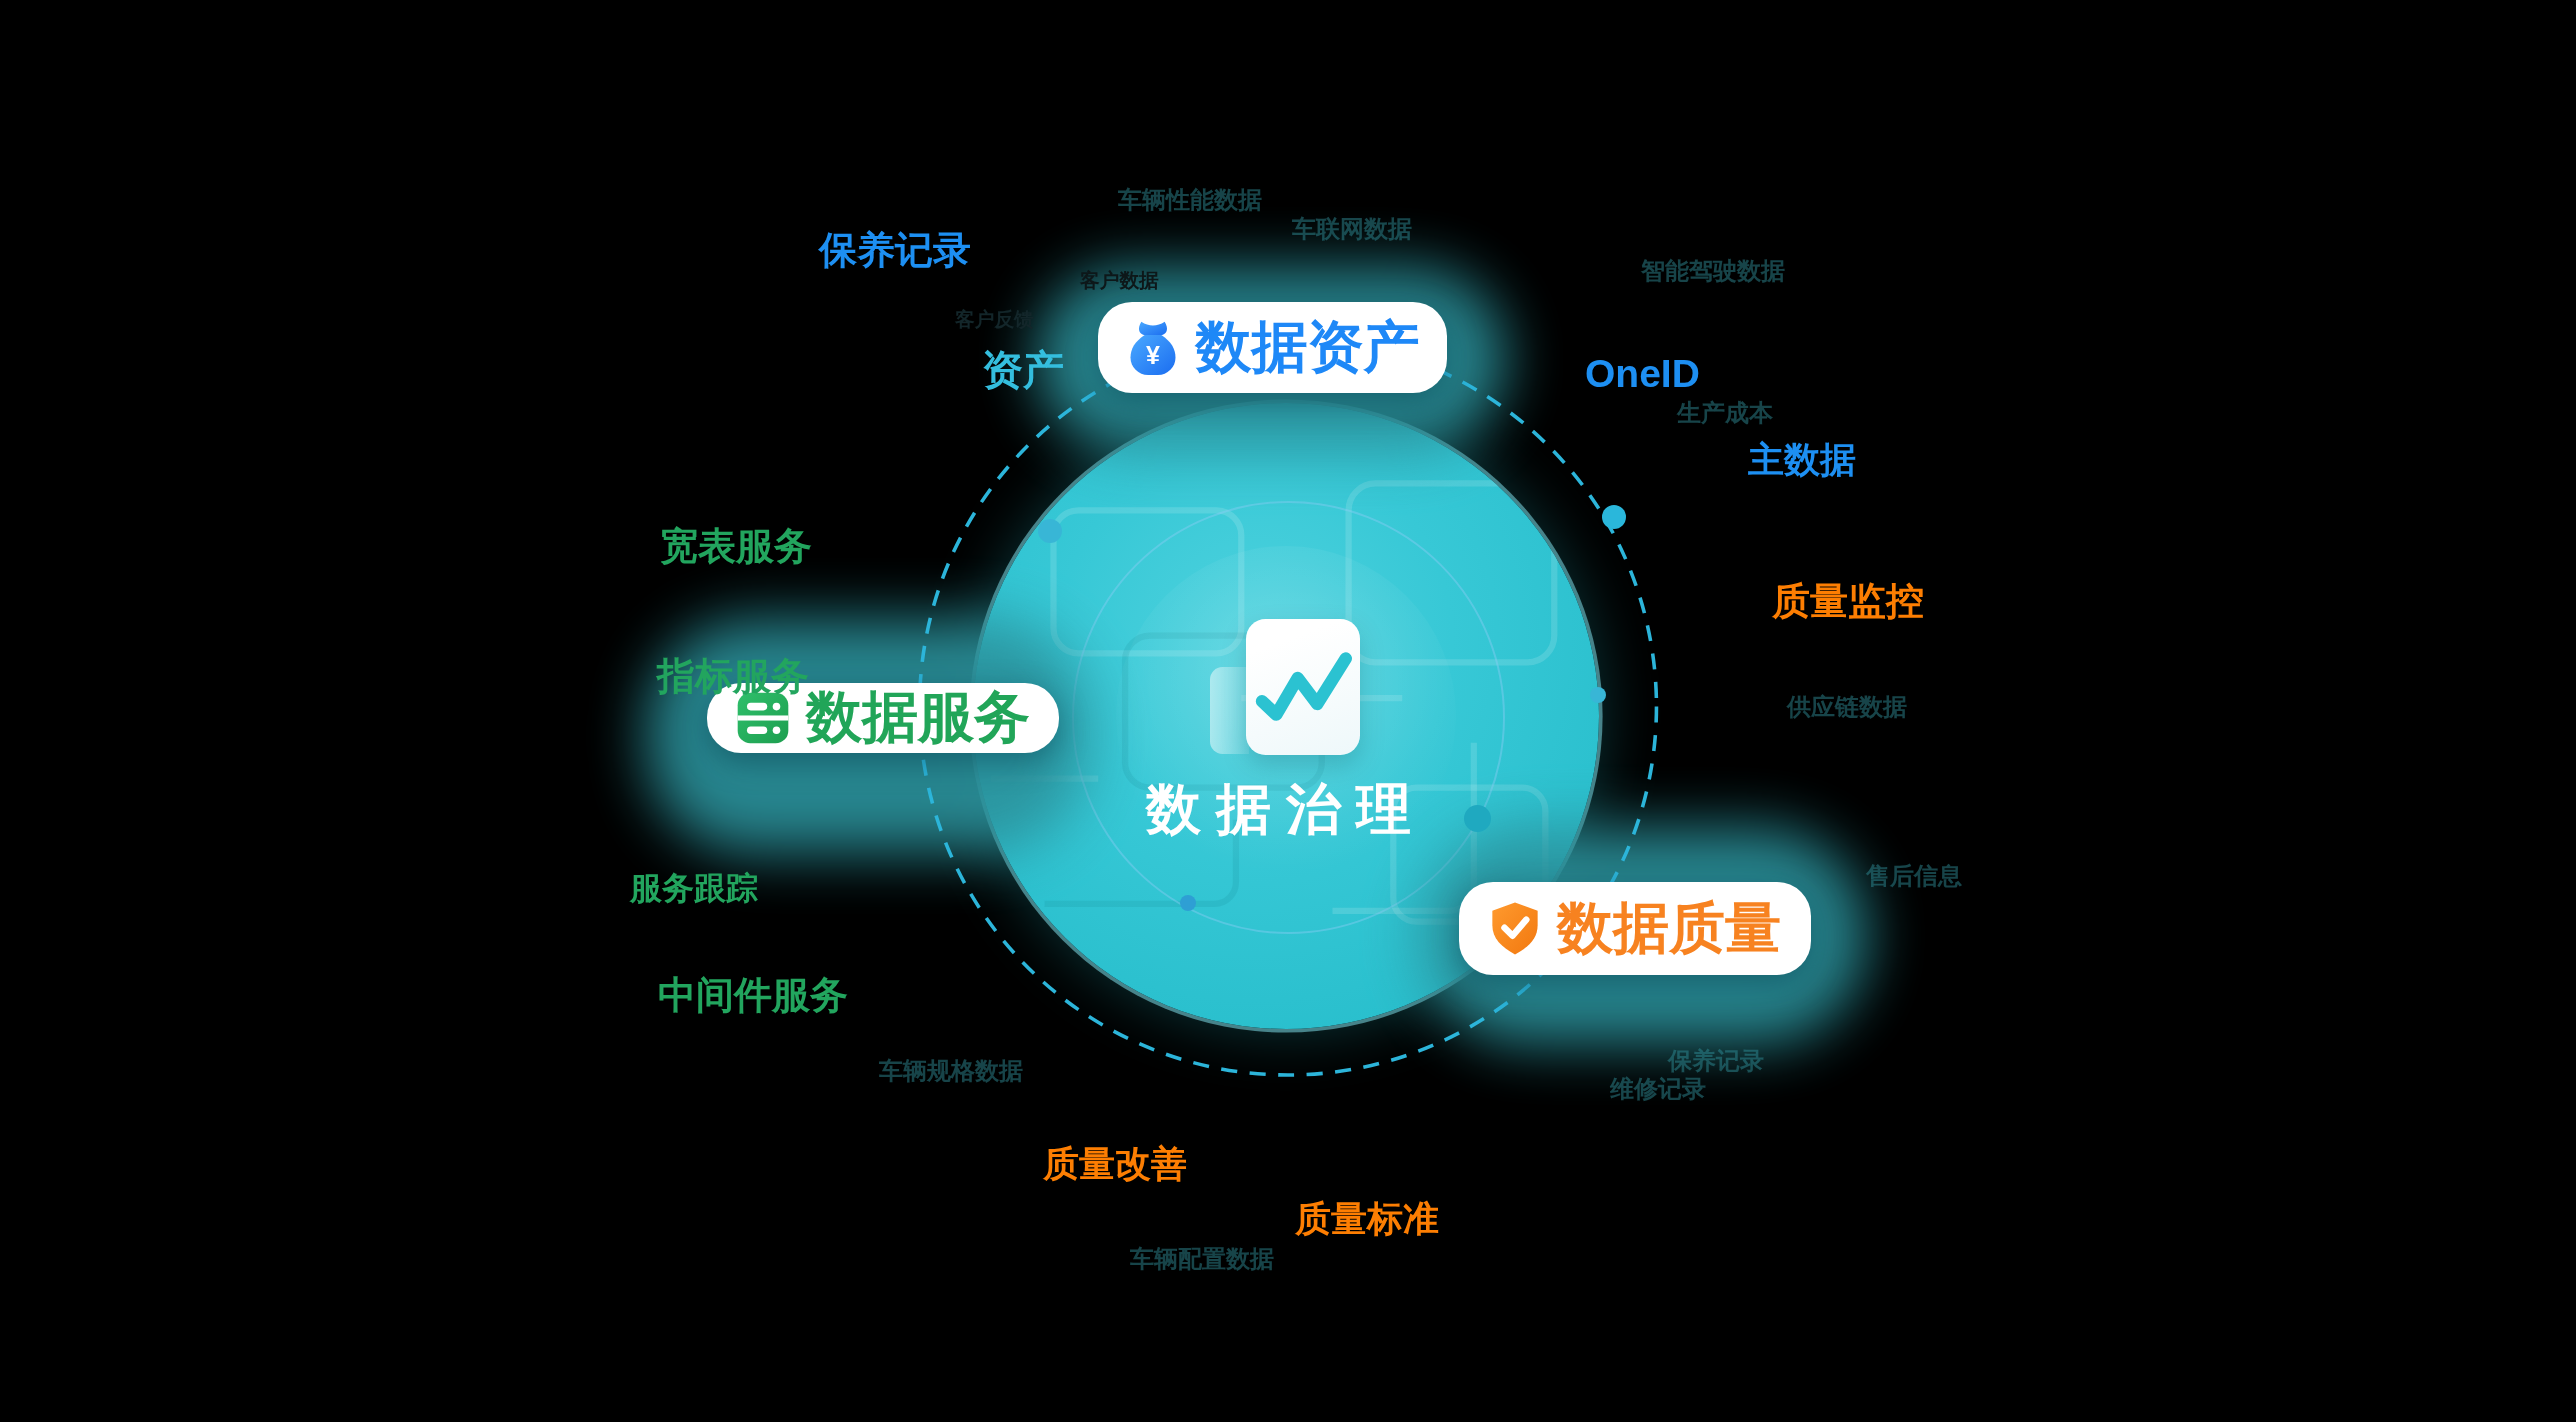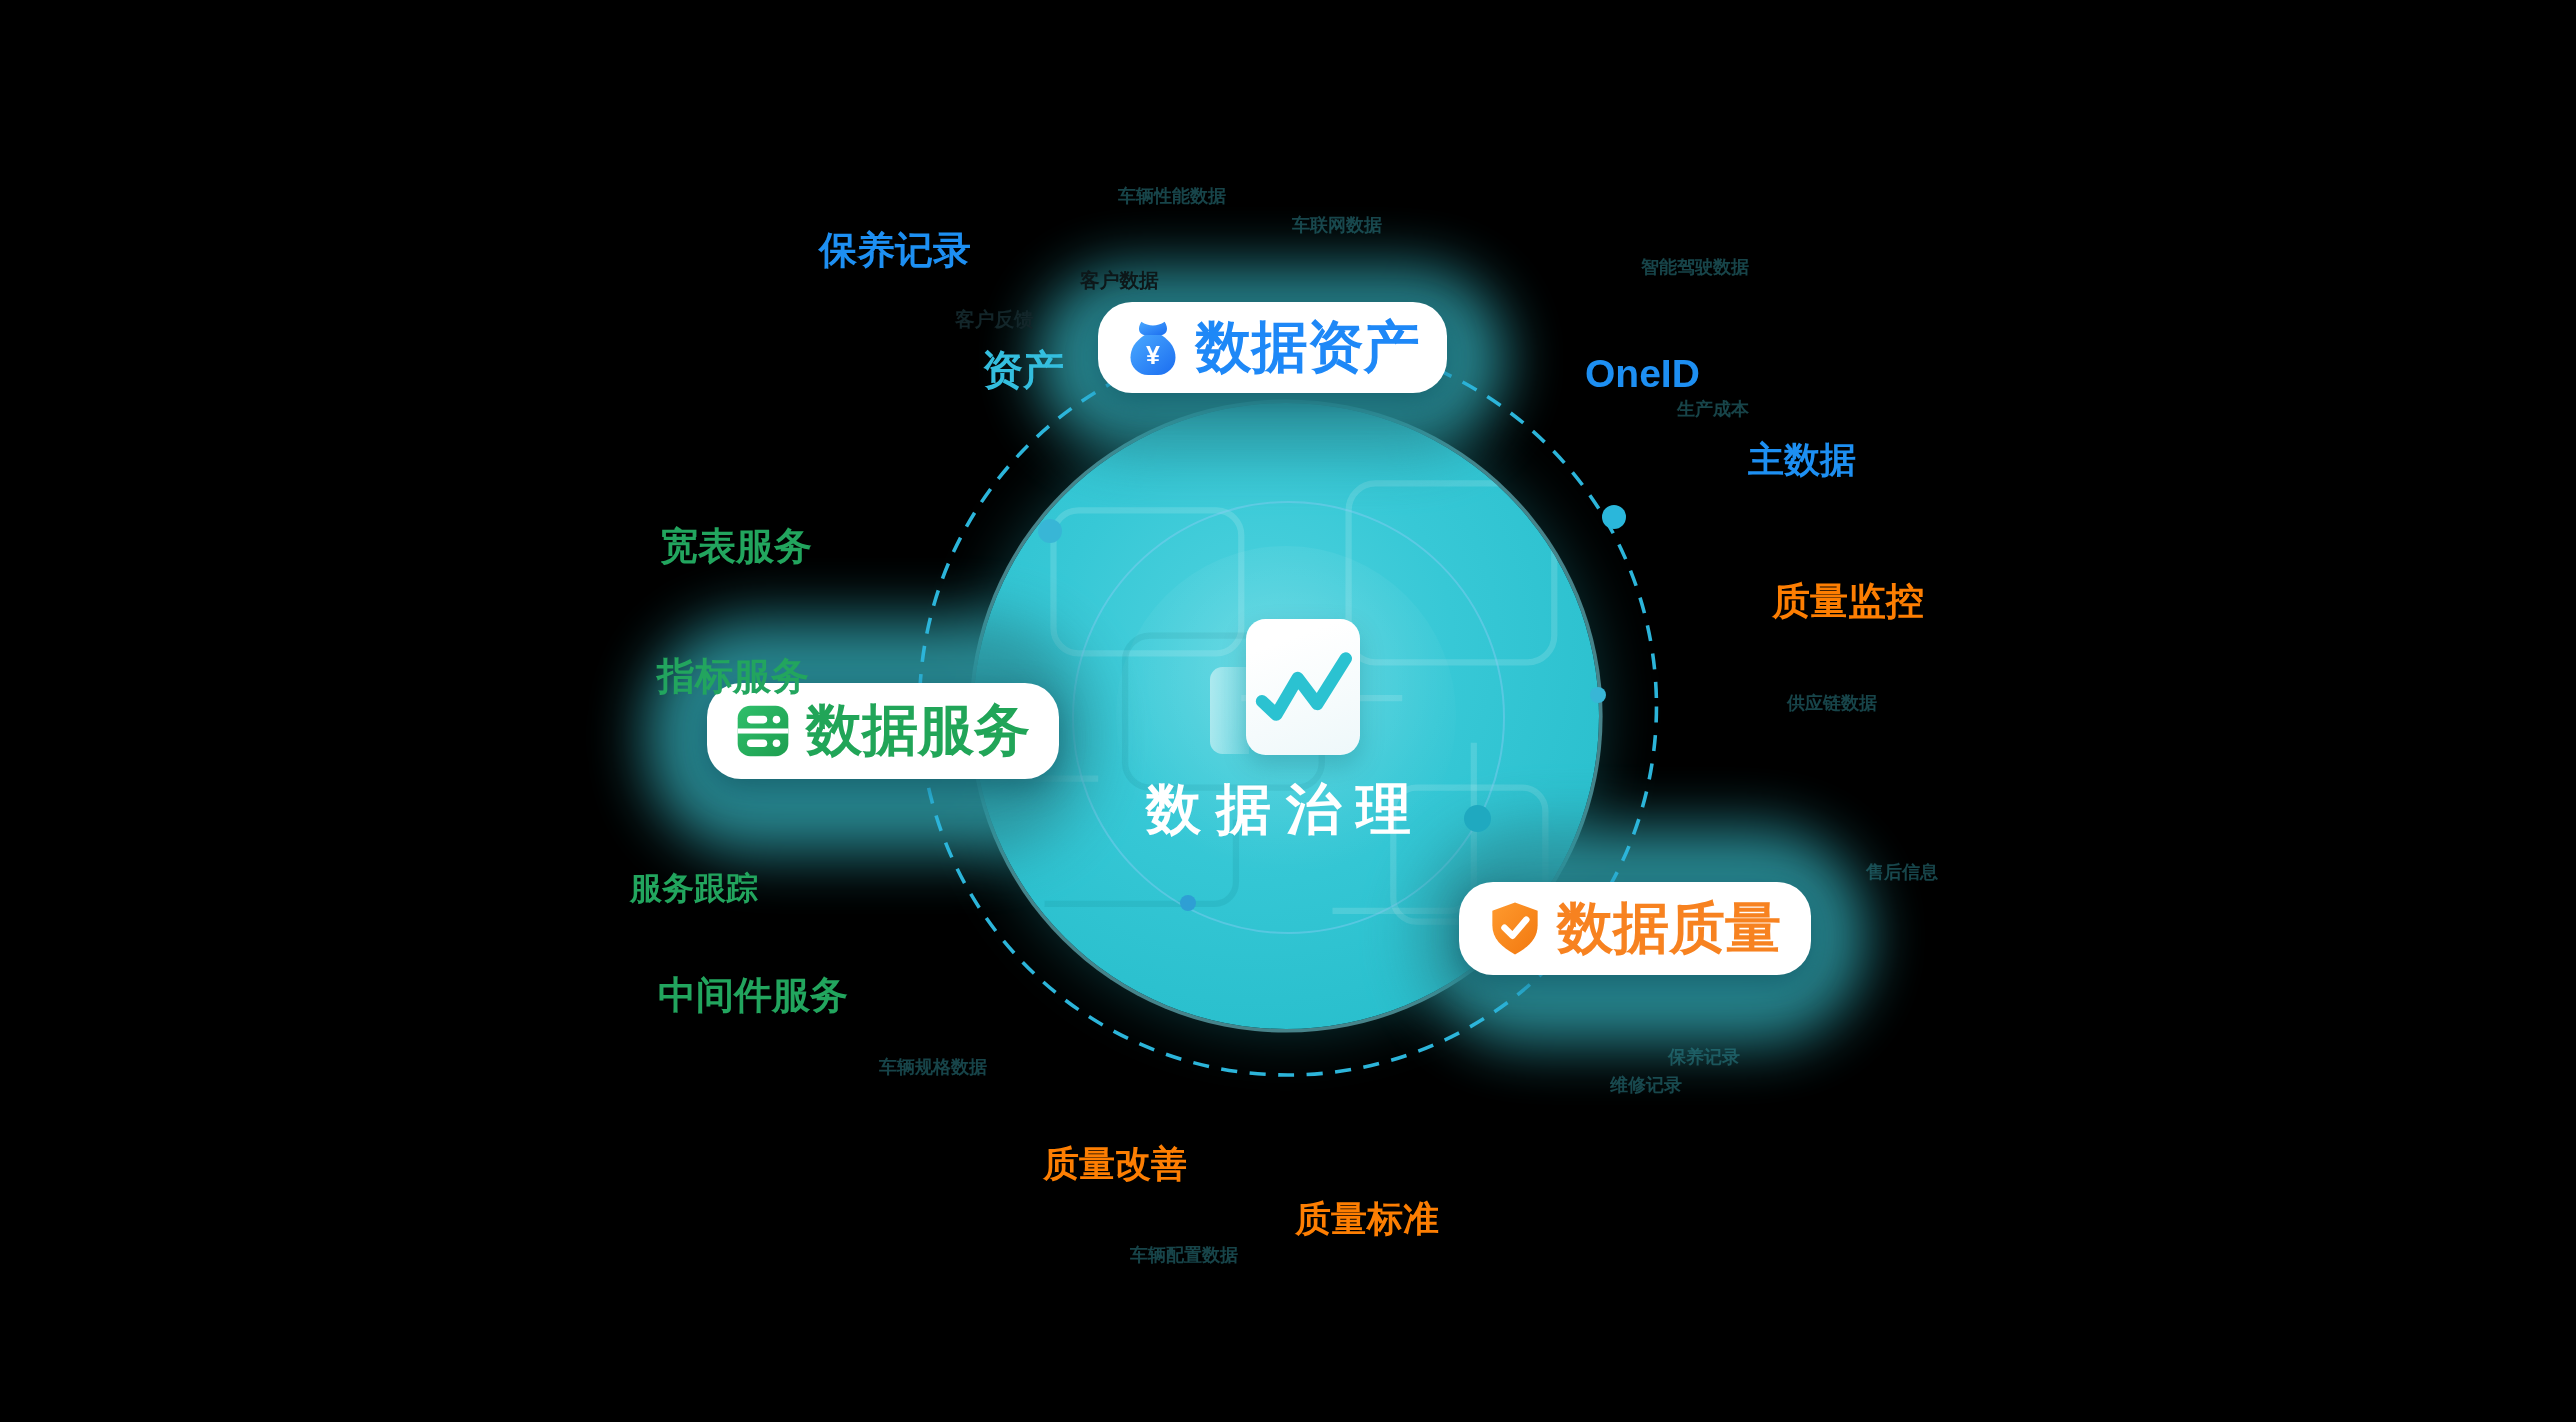--- a/index.html
+++ b/index.html
@@ -39,32 +39,32 @@
   #doc-line{position:absolute;left:47px;top:1.8px;}
   
   #center-title{left:1286px;top:773px;transform:translateX(-50%);color:#ffffff;font-size:55px;
      font-weight:bold;letter-spacing:15px;white-space:nowrap;z-index:5;text-align:right;}
   
   .pill{position:absolute;display:flex;align-items:center;justify-content:center;gap:16px;
      background:#ffffff;border-radius:34px;z-index:6;box-shadow:0 9px 30px rgba(0,45,60,.40);}
   .pill .txt{font-weight:bold;font-size:56px;white-space:nowrap;font-family:Liberation Serif, serif;}
   #pill-asset{left:1098px;top:302px;width:349px;height:91px;}
   #pill-asset .txt{color:#1e88f7;}
-  #pill-service{left:707px;top:683px;width:352px;height:96px;}
+  #pill-service{left:707px;top:683px;width:352px;height:70px;}
   #pill-service .txt{color:#21a558;}
   #pill-quality{left:1459px;top:882px;width:352px;height:93px;}
   #pill-quality .txt{color:#f78220;}
   
   .label{position:absolute;font-weight:bold;white-space:nowrap;z-index:7;}
   .blue{color:#1d8ff2;}
   .orange{color:#fd7e02;}
   .green{color:#22a55e;}
   .teal-part{color:#34bede;z-index:5;}
   .dark{color:#0d1719;}
-  .faint{color:rgba(56,162,175,.42);font-size:18px;z-index:1;}
+  .faint{color:rgba(56,162,175,.42);font-size:24px;z-index:1;}
   .fs46{font-size:41px;} .fs44{font-size:39px;} .fs42{font-size:38px;}
   .fs40{font-size:36px;} .fs36{font-size:32px;} .fs22{font-size:19.7px;font-family:Liberation Mono, monospace;}
 </style>
 </head>
 <body>
 
 <div id="canvas">
 
   <div class="label faint" style="left:1118px;top:184px;">车辆性能数据</div>
   <div class="label faint" style="left:1292px;top:213px;">车联网数据</div>

